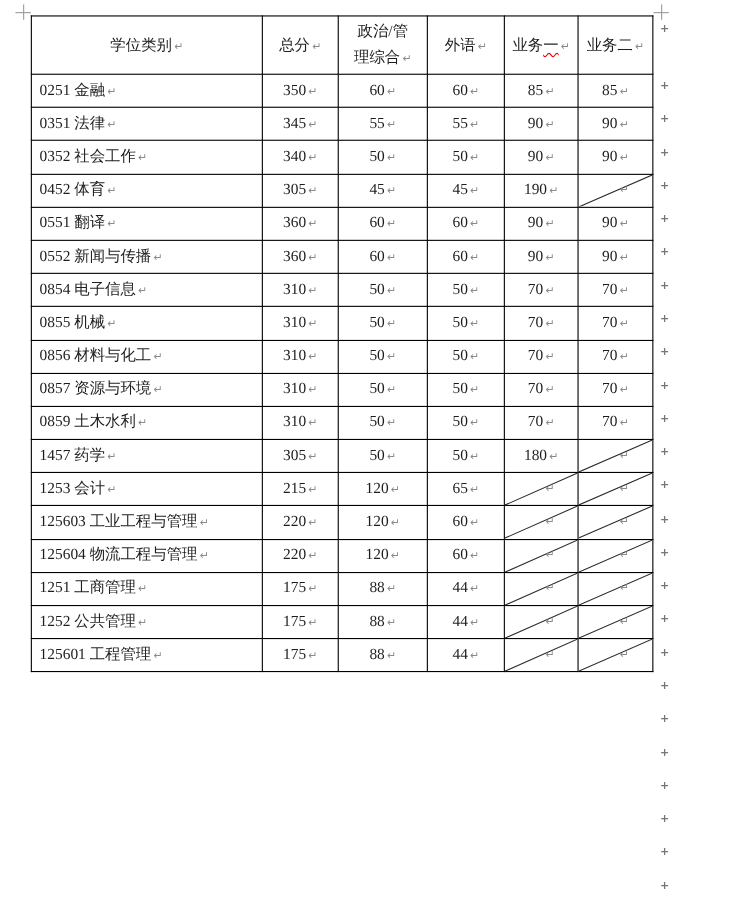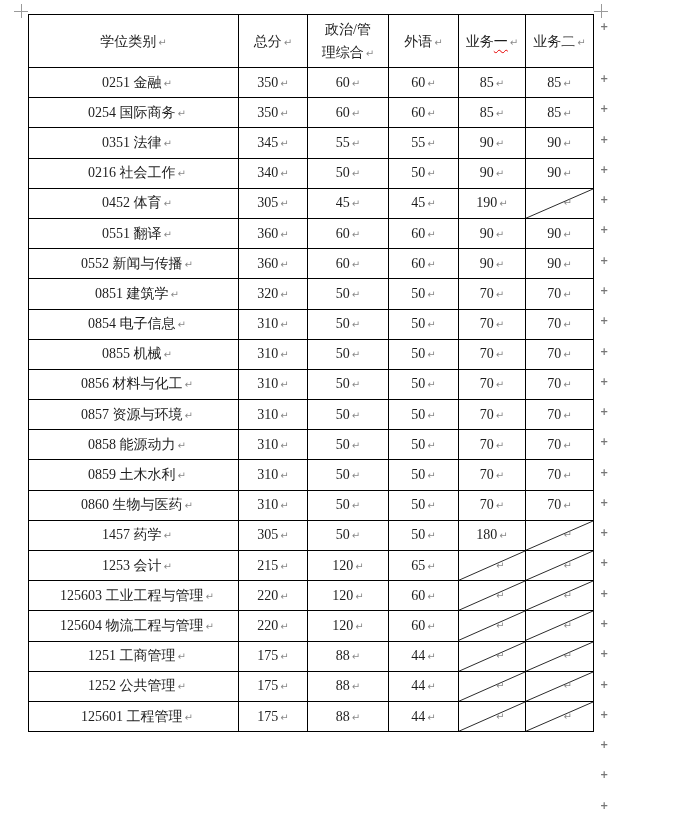--- a/index.html
+++ b/index.html
@@ -21,21 +21,21 @@
   }
   .score th,.score td{
     border:1px solid #000000;padding:0;font-weight:normal;
     font-size:14px;line-height:1;overflow:hidden;vertical-align:middle;
     white-space:nowrap;
   }
   thead tr{height:53px;padding-left:36px;}
   tbody tr{height:30.2px;}
   .hwrap{display:flex;flex-direction:column;justify-content:center;height:100%;}
   .hline{text-align:center;line-height:23px;font-size:14px;}
-  td.cat{text-align:center;padding-left:7px;margin-top:15px;}
+  td.cat{text-align:left;padding-left:7px;margin-top:15px;}
   td.num{text-align:center;}
   .mark{
     color:#8a8a8a;font-size:10px;line-height:1;
     font-family:"DejaVu Sans",sans-serif;margin-left:2px;
   }
   .squiggle{
     text-decoration-line:underline;text-decoration-style:wavy;
     text-decoration-color:#e60000;text-decoration-thickness:1px;
     text-underline-offset:3px;
   }
@@ -104,37 +104,29 @@
     <tbody id="tbody">
         <tr>
           <td class="cat"><span>0251 金融</span><span class="mark">↵</span></td>
           <td class="num"><span>350</span><span class="mark">↵</span></td>
           <td class="num"><span>60</span><span class="mark">↵</span></td>
           <td class="num"><span>60</span><span class="mark">↵</span></td>
           <td class="num"><span>85</span><span class="mark">↵</span></td>
           <td class="num"><span>85</span><span class="mark">↵</span></td>
         </tr>
         <tr>
-          <td class="cat"><span>0254 国际商务</span><span class="mark">↵</span></td>
-          <td class="num"><span>350</span><span class="mark">↵</span></td>
-          <td class="num"><span>60</span><span class="mark">↵</span></td>
-          <td class="num"><span>60</span><span class="mark">↵</span></td>
-          <td class="num"><span>85</span><span class="mark">↵</span></td>
-          <td class="num"><span>85</span><span class="mark">↵</span></td>
-        </tr>
-        <tr>
           <td class="cat"><span>0351 法律</span><span class="mark">↵</span></td>
           <td class="num"><span>345</span><span class="mark">↵</span></td>
           <td class="num"><span>55</span><span class="mark">↵</span></td>
           <td class="num"><span>55</span><span class="mark">↵</span></td>
           <td class="num"><span>90</span><span class="mark">↵</span></td>
           <td class="num"><span>90</span><span class="mark">↵</span></td>
         </tr>
         <tr>
-          <td class="cat"><span>0216 社会工作</span><span class="mark">↵</span></td>
+          <td class="cat"><span>0352 社会工作</span><span class="mark">↵</span></td>
           <td class="num"><span>340</span><span class="mark">↵</span></td>
           <td class="num"><span>50</span><span class="mark">↵</span></td>
           <td class="num"><span>50</span><span class="mark">↵</span></td>
           <td class="num"><span>90</span><span class="mark">↵</span></td>
           <td class="num"><span>90</span><span class="mark">↵</span></td>
         </tr>
         <tr>
           <td class="cat"><span>0452 体育</span><span class="mark">↵</span></td>
           <td class="num"><span>305</span><span class="mark">↵</span></td>
           <td class="num"><span>45</span><span class="mark">↵</span></td>
@@ -157,28 +149,20 @@
         </tr>
         <tr>
           <td class="cat"><span>0552 新闻与传播</span><span class="mark">↵</span></td>
           <td class="num"><span>360</span><span class="mark">↵</span></td>
           <td class="num"><span>60</span><span class="mark">↵</span></td>
           <td class="num"><span>60</span><span class="mark">↵</span></td>
           <td class="num"><span>90</span><span class="mark">↵</span></td>
           <td class="num"><span>90</span><span class="mark">↵</span></td>
         </tr>
         <tr>
-          <td class="cat"><span>0851 建筑学</span><span class="mark">↵</span></td>
-          <td class="num"><span>320</span><span class="mark">↵</span></td>
-          <td class="num"><span>50</span><span class="mark">↵</span></td>
-          <td class="num"><span>50</span><span class="mark">↵</span></td>
-          <td class="num"><span>70</span><span class="mark">↵</span></td>
-          <td class="num"><span>70</span><span class="mark">↵</span></td>
-        </tr>
-        <tr>
           <td class="cat"><span>0854 电子信息</span><span class="mark">↵</span></td>
           <td class="num"><span>310</span><span class="mark">↵</span></td>
           <td class="num"><span>50</span><span class="mark">↵</span></td>
           <td class="num"><span>50</span><span class="mark">↵</span></td>
           <td class="num"><span>70</span><span class="mark">↵</span></td>
           <td class="num"><span>70</span><span class="mark">↵</span></td>
         </tr>
         <tr>
           <td class="cat"><span>0855 机械</span><span class="mark">↵</span></td>
           <td class="num"><span>310</span><span class="mark">↵</span></td>
@@ -197,37 +181,21 @@
         </tr>
         <tr>
           <td class="cat"><span>0857 资源与环境</span><span class="mark">↵</span></td>
           <td class="num"><span>310</span><span class="mark">↵</span></td>
           <td class="num"><span>50</span><span class="mark">↵</span></td>
           <td class="num"><span>50</span><span class="mark">↵</span></td>
           <td class="num"><span>70</span><span class="mark">↵</span></td>
           <td class="num"><span>70</span><span class="mark">↵</span></td>
         </tr>
         <tr>
-          <td class="cat"><span>0858 能源动力</span><span class="mark">↵</span></td>
-          <td class="num"><span>310</span><span class="mark">↵</span></td>
-          <td class="num"><span>50</span><span class="mark">↵</span></td>
-          <td class="num"><span>50</span><span class="mark">↵</span></td>
-          <td class="num"><span>70</span><span class="mark">↵</span></td>
-          <td class="num"><span>70</span><span class="mark">↵</span></td>
-        </tr>
-        <tr>
           <td class="cat"><span>0859 土木水利</span><span class="mark">↵</span></td>
-          <td class="num"><span>310</span><span class="mark">↵</span></td>
-          <td class="num"><span>50</span><span class="mark">↵</span></td>
-          <td class="num"><span>50</span><span class="mark">↵</span></td>
-          <td class="num"><span>70</span><span class="mark">↵</span></td>
-          <td class="num"><span>70</span><span class="mark">↵</span></td>
-        </tr>
-        <tr>
-          <td class="cat"><span>0860 生物与医药</span><span class="mark">↵</span></td>
           <td class="num"><span>310</span><span class="mark">↵</span></td>
           <td class="num"><span>50</span><span class="mark">↵</span></td>
           <td class="num"><span>50</span><span class="mark">↵</span></td>
           <td class="num"><span>70</span><span class="mark">↵</span></td>
           <td class="num"><span>70</span><span class="mark">↵</span></td>
         </tr>
         <tr>
           <td class="cat"><span>1457 药学</span><span class="mark">↵</span></td>
           <td class="num"><span>305</span><span class="mark">↵</span></td>
           <td class="num"><span>50</span><span class="mark">↵</span></td>

